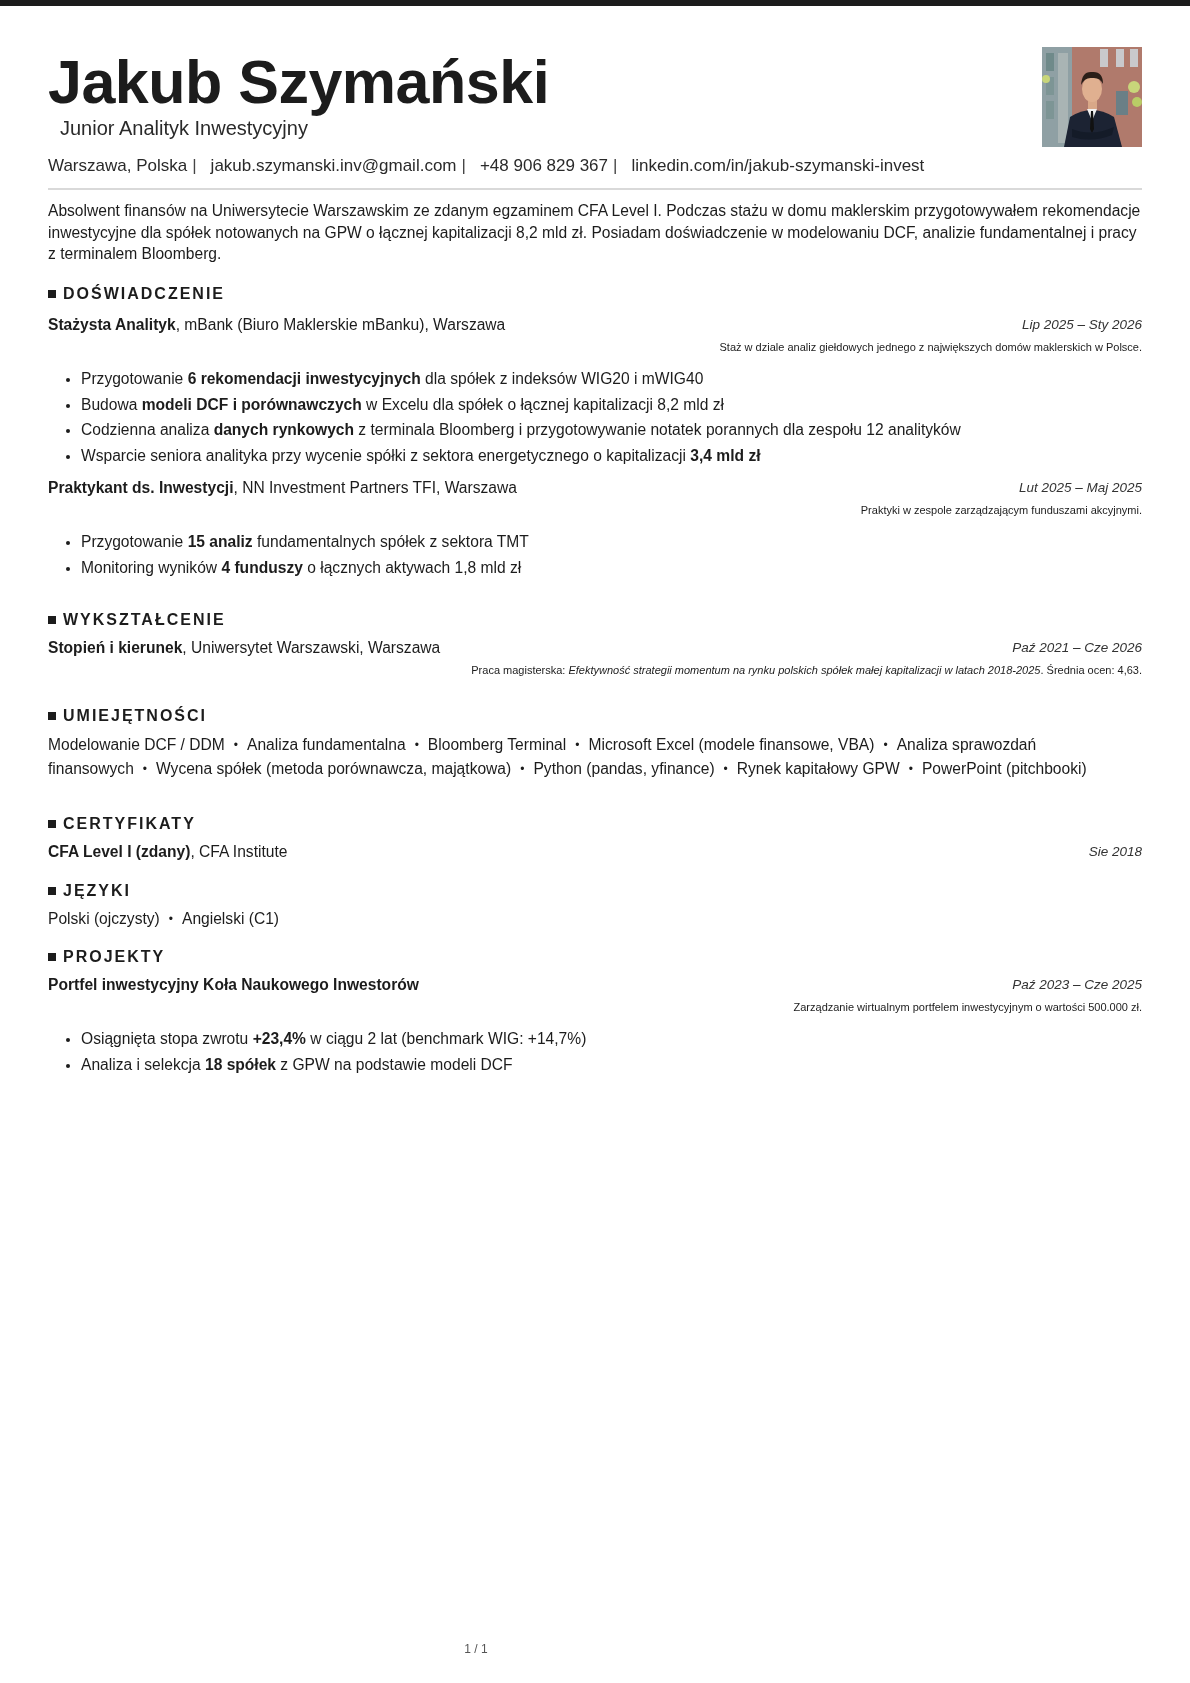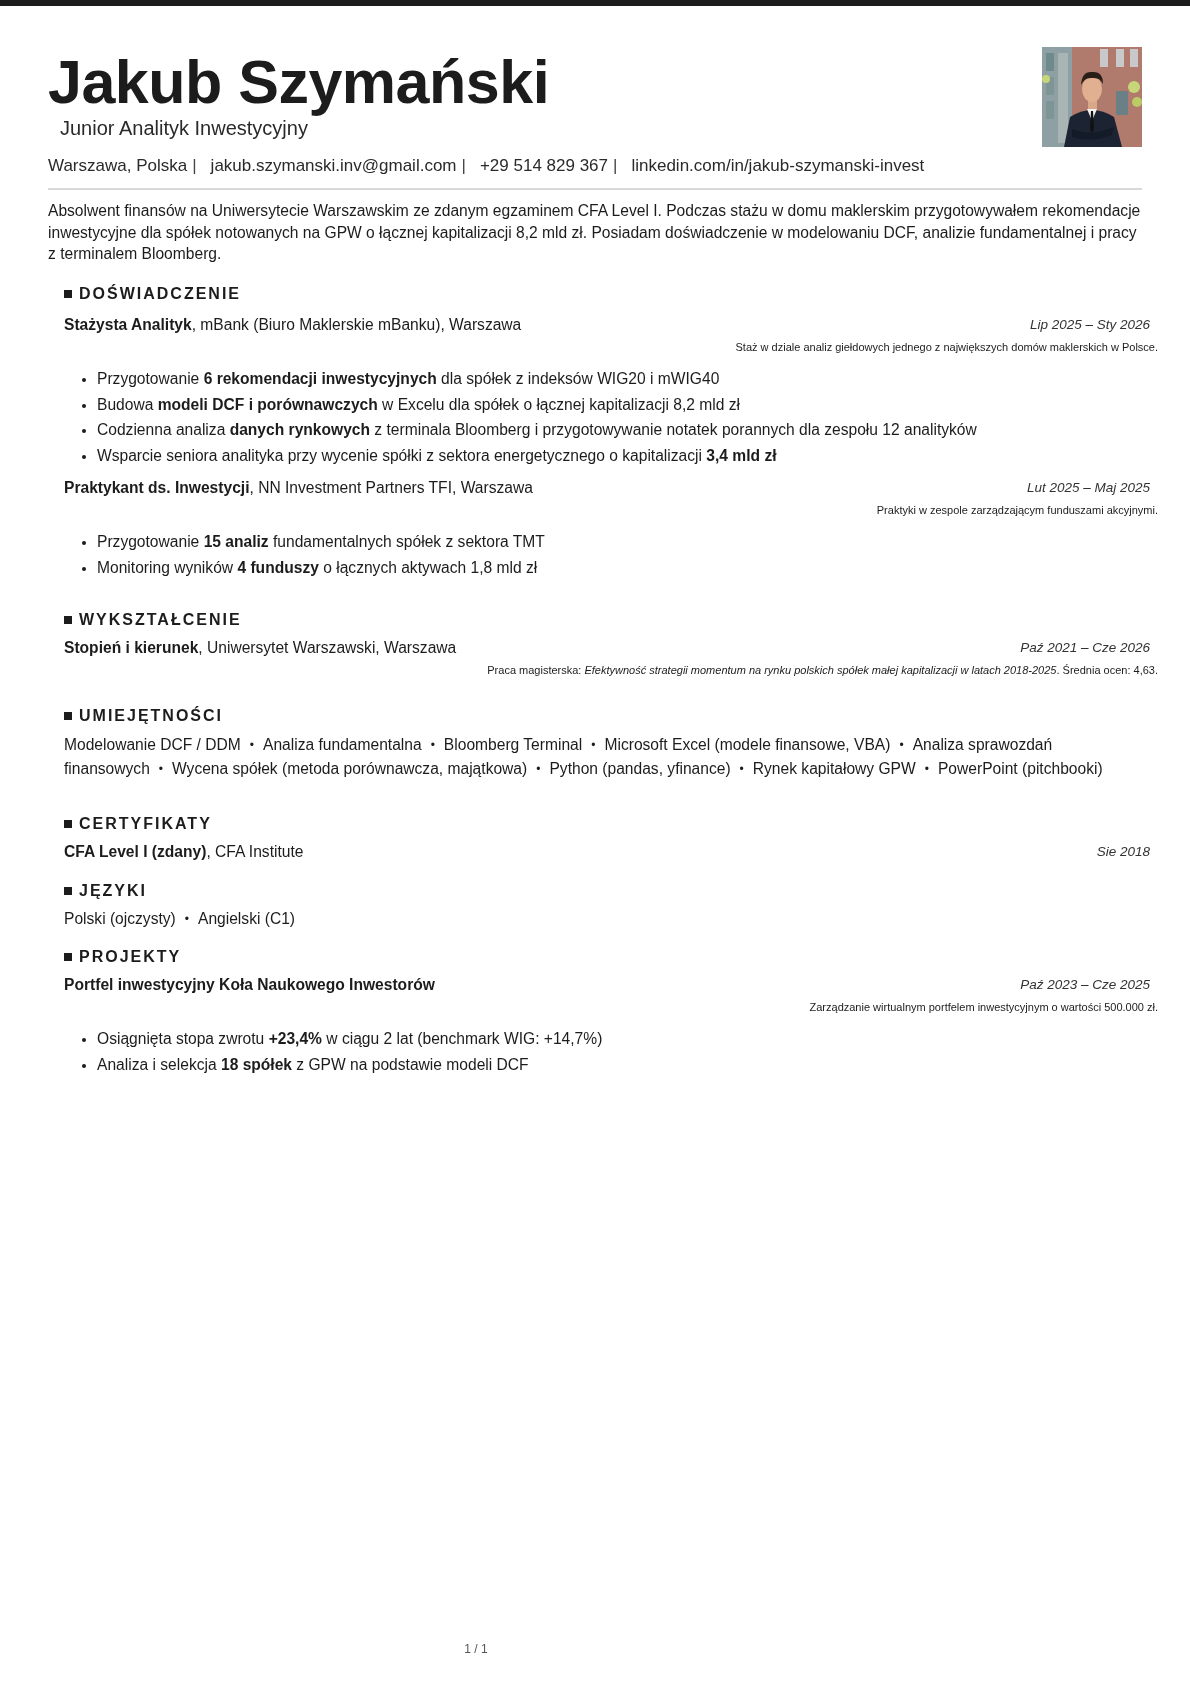--- a/index.html
+++ b/index.html
@@ -10,26 +10,26 @@
   .topbar { position: absolute; left: 0; top: 0; width: 1190px; height: 6px; background: #1c1c1c; }
   .page { position: absolute; left: 48px; top: 0; width: 1094px; }
   .name { position: absolute; left: 0; top: 46px; font-size: 61px; font-weight: 700; letter-spacing: -0.5px; line-height: 72px; margin: 0; color: #1c1c1c; }
   .headline { position: absolute; left: 12px; top: 116px; font-size: 20px; line-height: 24px; color: #2a2a2a; }
   .photo { position: absolute; left: 994px; top: 47px; width: 100px; height: 100px; overflow: hidden; background: #b88576; }
   .contacts { position: absolute; left: 0; top: 156px; font-size: 17px; line-height: 20px; color: #2a2a2a; display: flex; }
   .contacts .c-item { white-space: nowrap; }
   .contacts .sep { margin: 0 14px 0 5px; color: #444; }
   .rule { position: absolute; left: 0; top: 188px; width: 1094px; height: 2px; background: #d9d9d9; }
   .summary { position: absolute; left: 0; top: 200px; width: 1094px; font-size: 15.6px; line-height: 21.5px; color: #1c1c1c; margin: 0; }
-  .section { position: absolute; left: 0; width: 1094px; margin-left: 16px; }
+  .section { position: absolute; left: 0; width: 1094px; }
   .sec-title { display: flex; align-items: center; font-size: 16px; font-weight: 700; letter-spacing: 2px; color: #1c1c1c; height: 22px; }
   .sec-title .sq { width: 8px; height: 8px; background: #1c1c1c; margin-right: 7px; flex: none; }
   .entry-head { position: relative; font-size: 15.6px; line-height: 22px; }
   .entry-head b { font-weight: 700; }
-  .date { position: absolute; right: 8px; top: 0; font-size: 13.5px; font-style: italic; color: #333; line-height: 22px; }
+  .date { position: absolute; right: 0; top: 0; font-size: 13.5px; font-style: italic; color: #333; line-height: 22px; }
   .desc { font-size: 11px; line-height: 22px; text-align: right; }
   ul.bul { margin: 8px 0 0 0; padding-left: 33px; font-size: 15.6px; line-height: 25.5px; }
   ul.bul li { padding-left: 0; }
   ul.bul li::marker { font-size: 13px; }
   .inline-list { font-size: 15.6px; line-height: 21.5px; }
   .inline-list .dot { margin: 0 9px; font-size: 12px; position: relative; top: -1px; }
   .footer { position: absolute; left: 0; top: 1642px; width: 952px; text-align: center; font-size: 12px; color: #555; }
 </style>
 </head>
 <body>
@@ -64,21 +64,21 @@
       <path d="M39 38 Q40 24 50 25 Q61 24 61 37 Q58 30 50 31 Q43 30 39 38 Z" fill="#2a1e18"></path>
       <path d="M30 82 Q50 90 72 80 L70 88 Q50 96 30 90 Z" fill="#141b28"></path>
     </svg>
   </div>
 
   <div class="contacts">
     <span class="c-item">Warszawa, Polska</span>
     <span class="sep">|</span>
     <span class="c-item">jakub.szymanski.inv@gmail.com</span>
     <span class="sep">|</span>
-    <span class="c-item">+29 514 829 367</span>
+    <span class="c-item">+48 906 829 367</span>
     <span class="sep">|</span>
     <span class="c-item">linkedin.com/in/jakub-szymanski-invest</span>
   </div>
 
   <div class="rule"></div>
 
   <p class="summary">Absolwent finansów na Uniwersytecie Warszawskim ze zdanym egzaminem CFA Level I. Podczas stażu w domu maklerskim przygotowywałem rekomendacje inwestycyjne dla spółek notowanych na GPW o łącznej kapitalizacji 8,2 mld zł. Posiadam doświadczenie w modelowaniu DCF, analizie fundamentalnej i pracy z terminalem Bloomberg.</p>
 
   <div class="section" style="top:283px;">
     <div class="sec-title">

